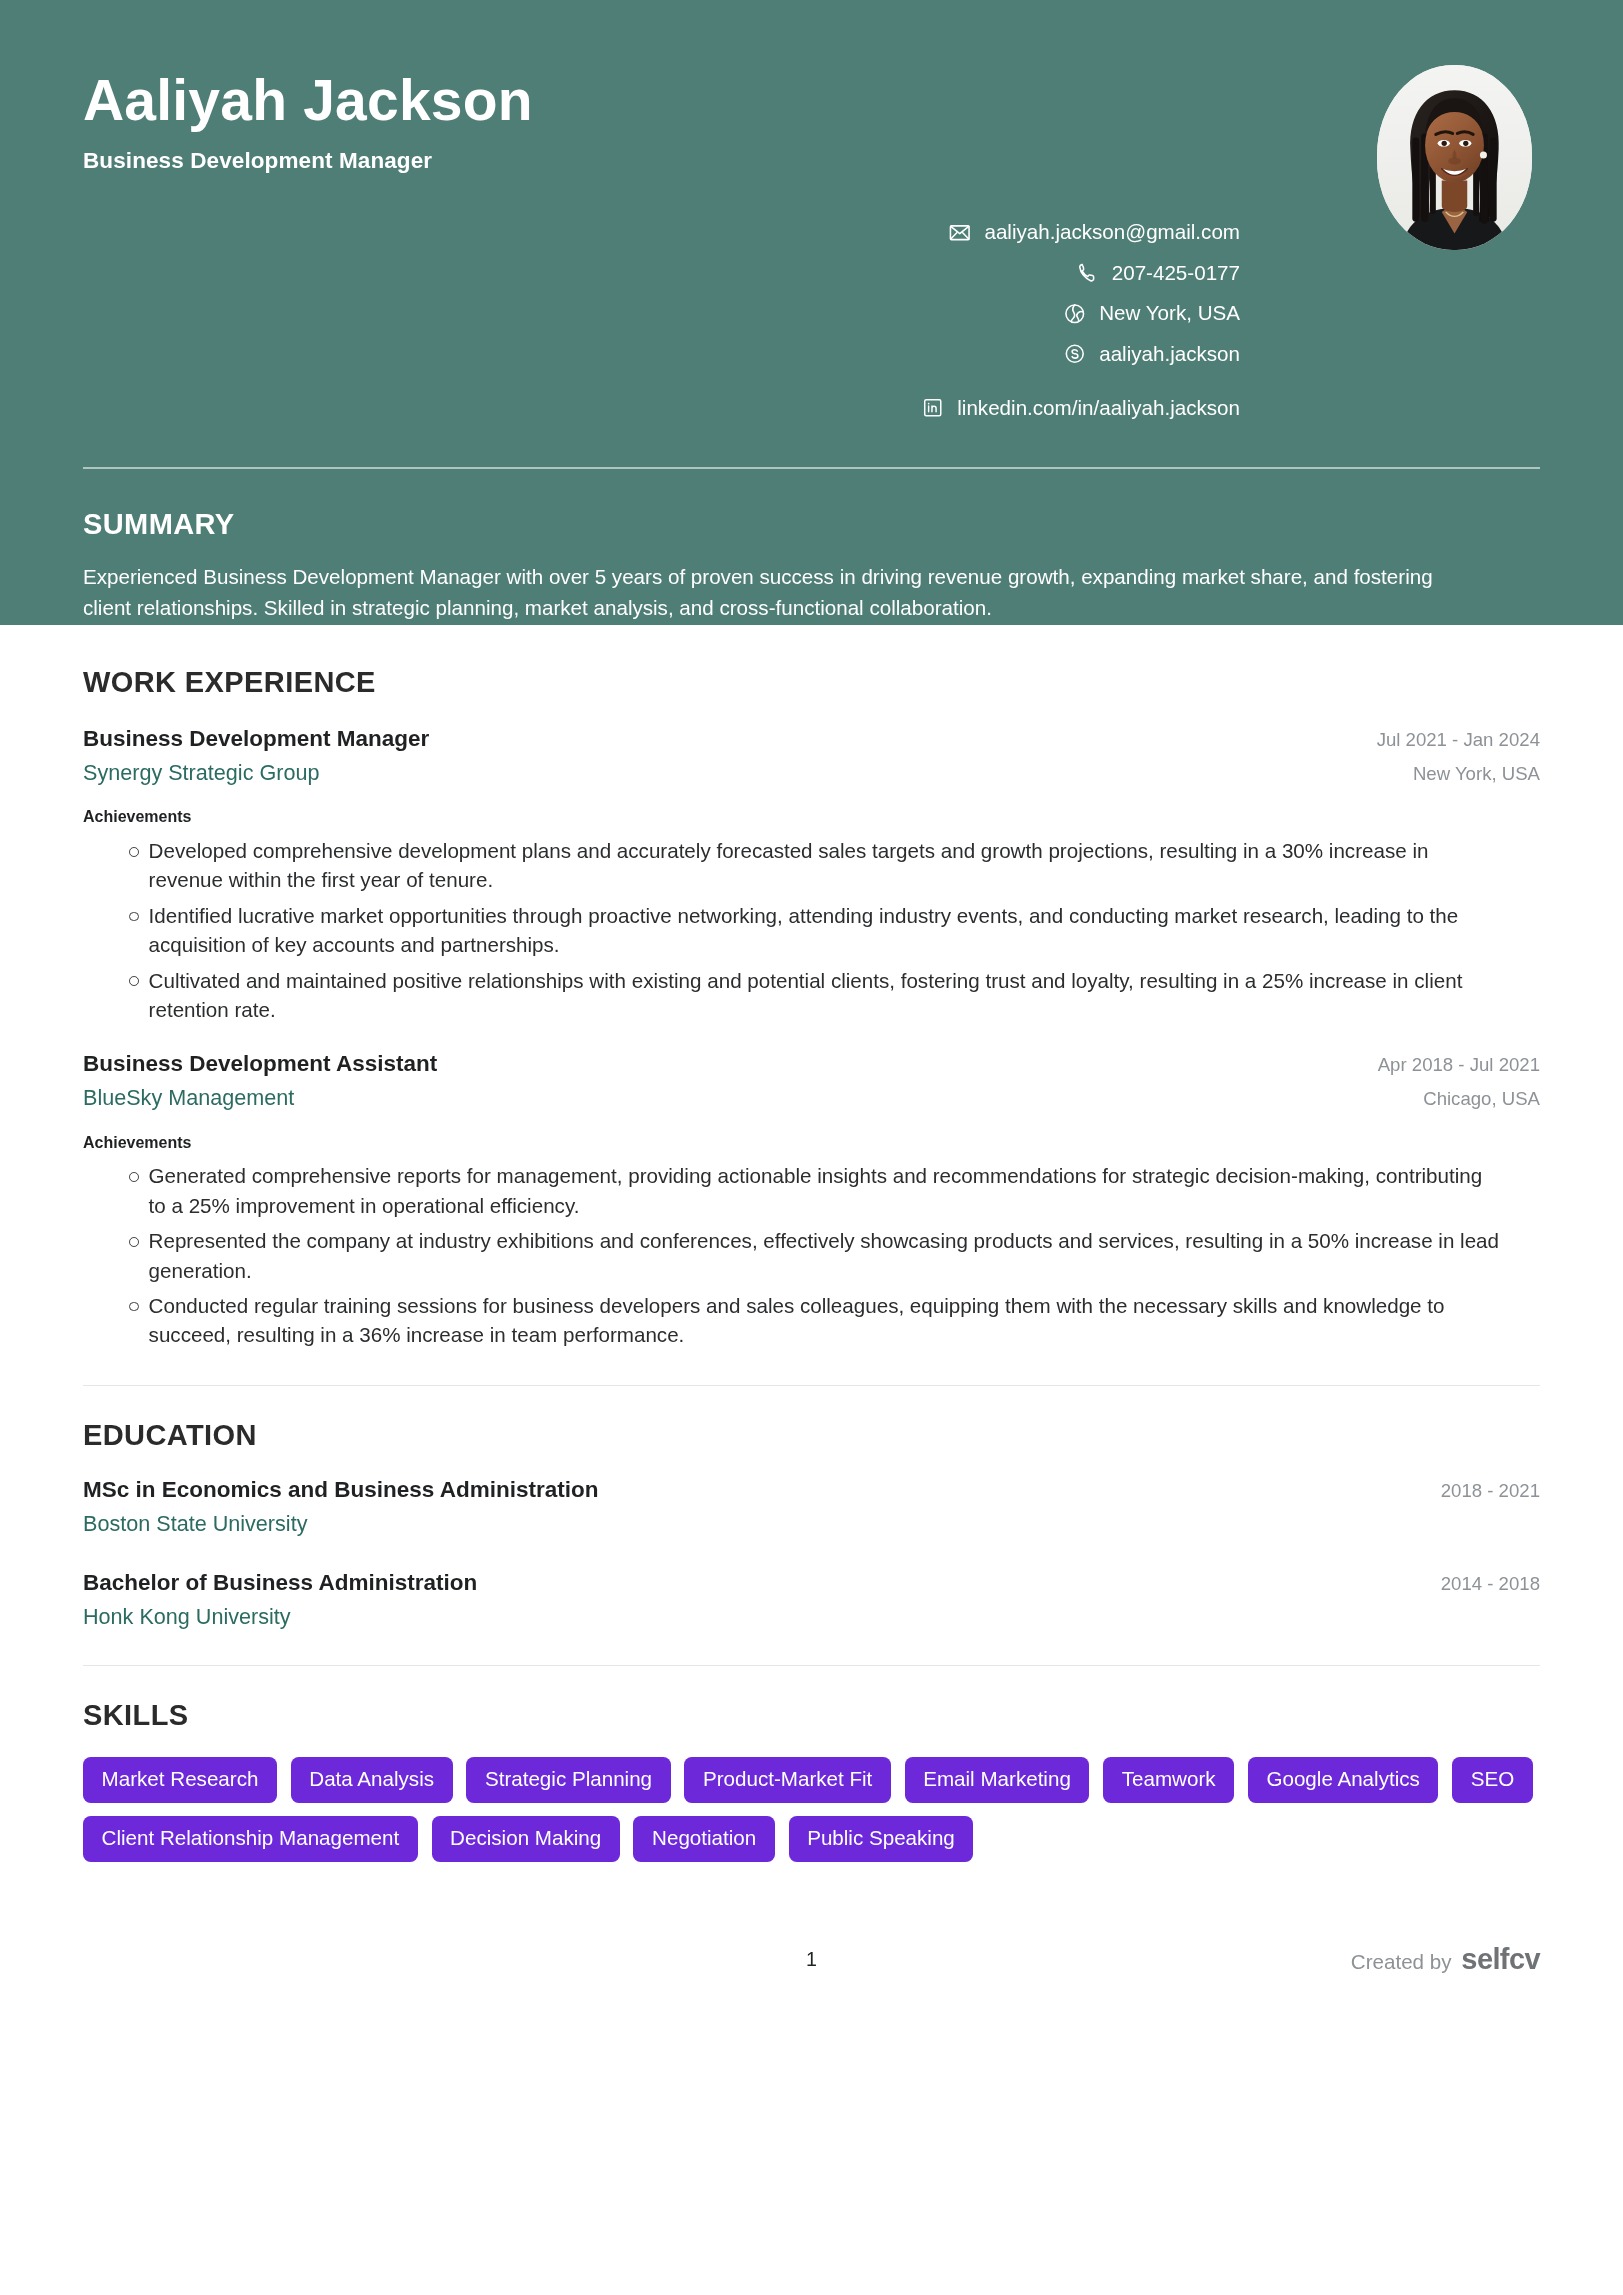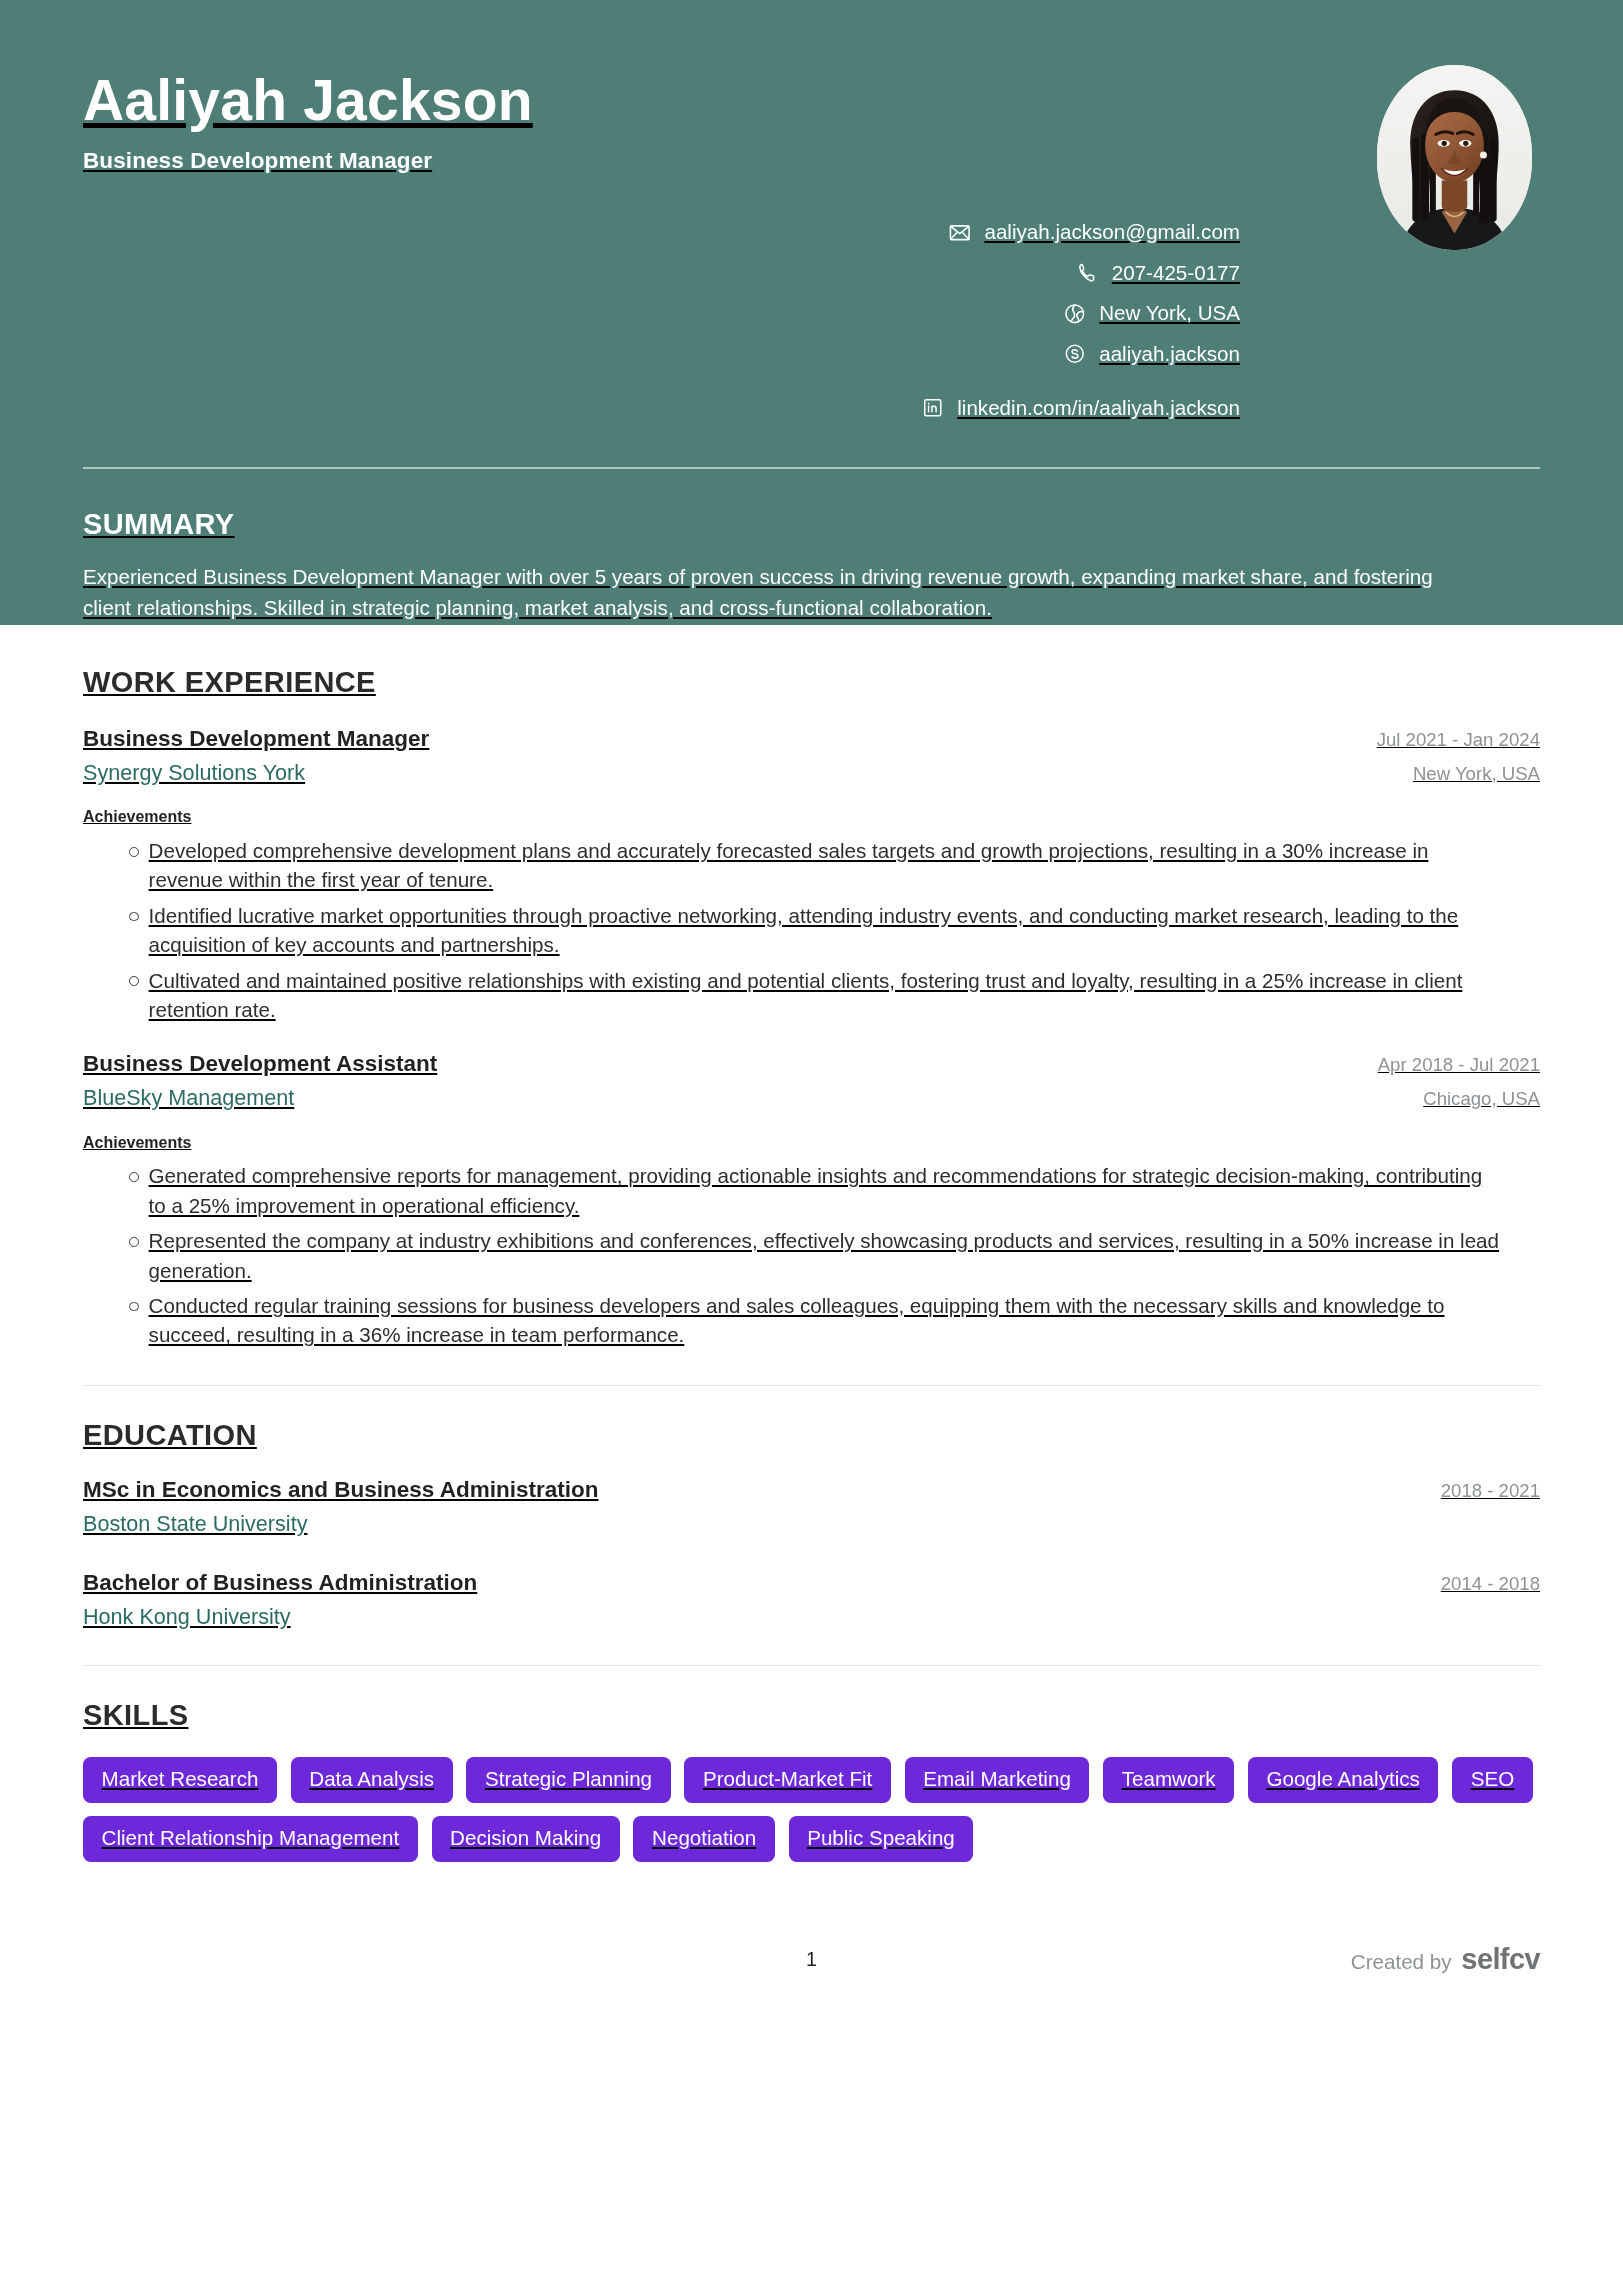--- a/index.html
+++ b/index.html
@@ -9,21 +9,20 @@
     background: #ffffff;
     font-family: "Liberation Sans", sans-serif;
   }
 
   .page {
     position: relative;
     width: 1623px;
     height: 2012px;
     background: #ffffff;
     overflow: hidden;
-    text-decoration: underline;
   }
 
   
   .header {
     position: relative;
     background: #4e7e76;
     height: 625px;
     padding: 0 83px;
     color: #ffffff;
   }
@@ -434,21 +433,21 @@
 
     <div class="section">
       <div class="section-title">WORK EXPERIENCE</div>
 
       <div class="entry">
         <div class="entry-row">
           <div class="entry-title">Business Development Manager</div>
           <div class="entry-meta">Jul 2021 - Jan 2024</div>
         </div>
         <div class="entry-row">
-          <div class="entry-org">Synergy Solutions York</div>
+          <div class="entry-org">Synergy Strategic Group</div>
           <div class="entry-meta second">New York, USA</div>
         </div>
         <div class="achievements-label">Achievements</div>
         <ul class="bullets">
           <li>Developed comprehensive development plans and accurately forecasted sales targets and growth projections, resulting in a 30% increase in revenue within the first year of tenure.</li>
           <li>Identified lucrative market opportunities through proactive networking, attending industry events, and conducting market research, leading to the acquisition of key accounts and partnerships.</li>
           <li>Cultivated and maintained positive relationships with existing and potential clients, fostering trust and loyalty, resulting in a 25% increase in client retention rate.</li>
         </ul>
       </div>
 

